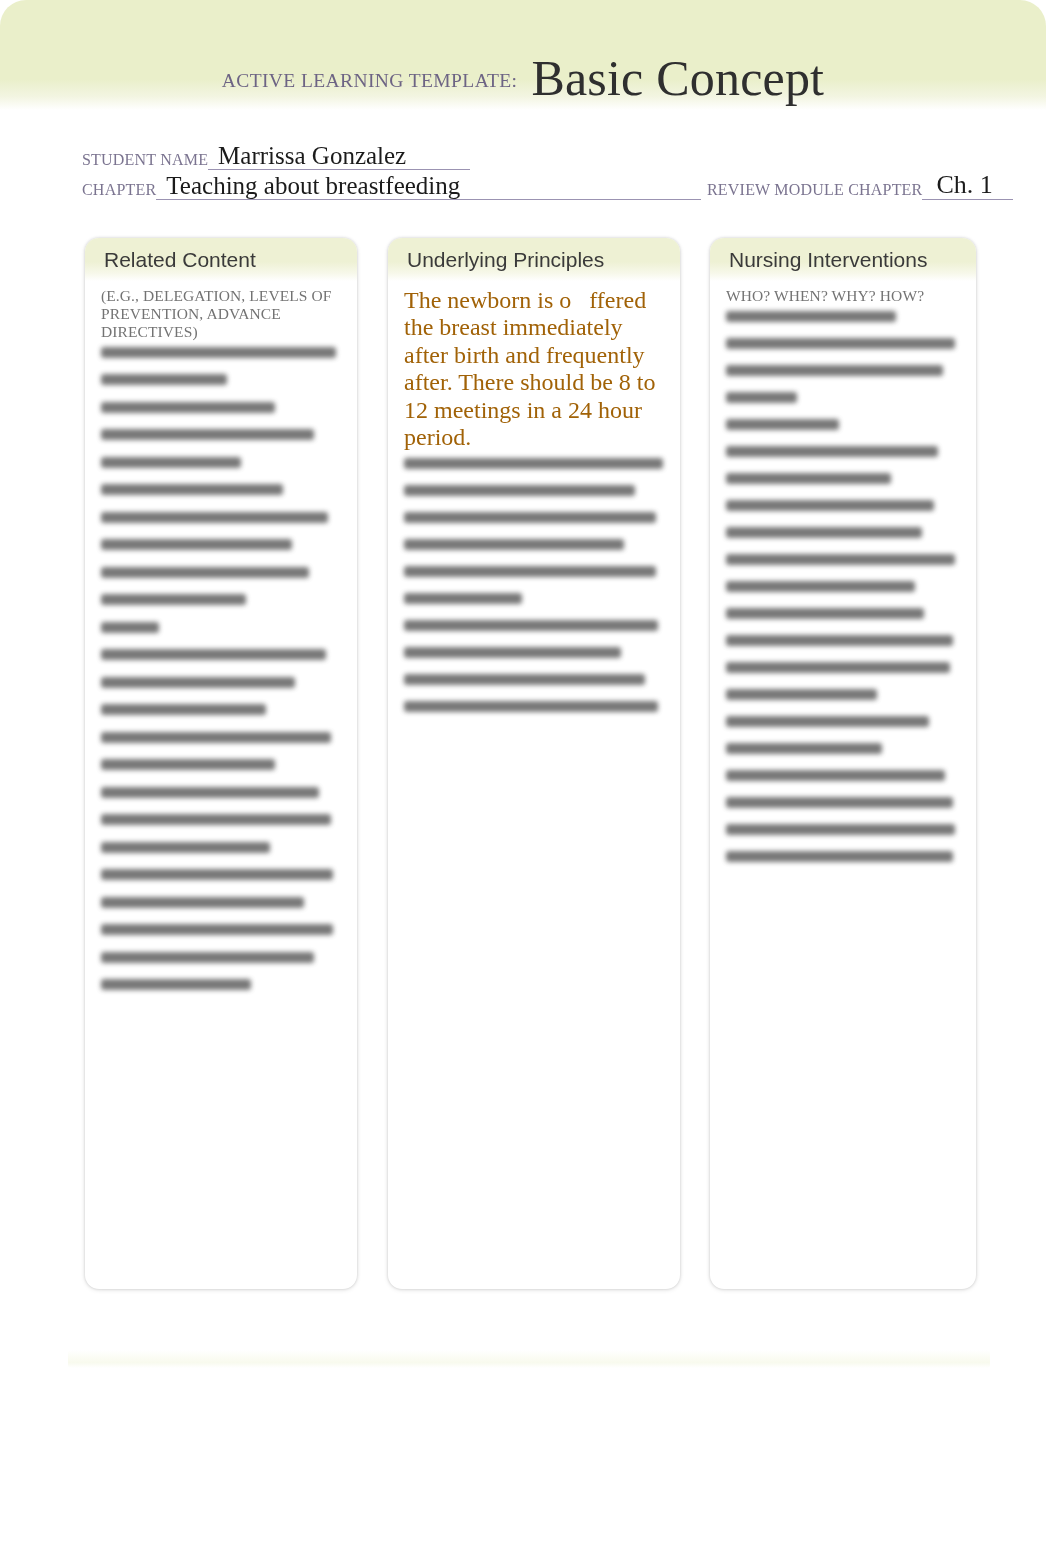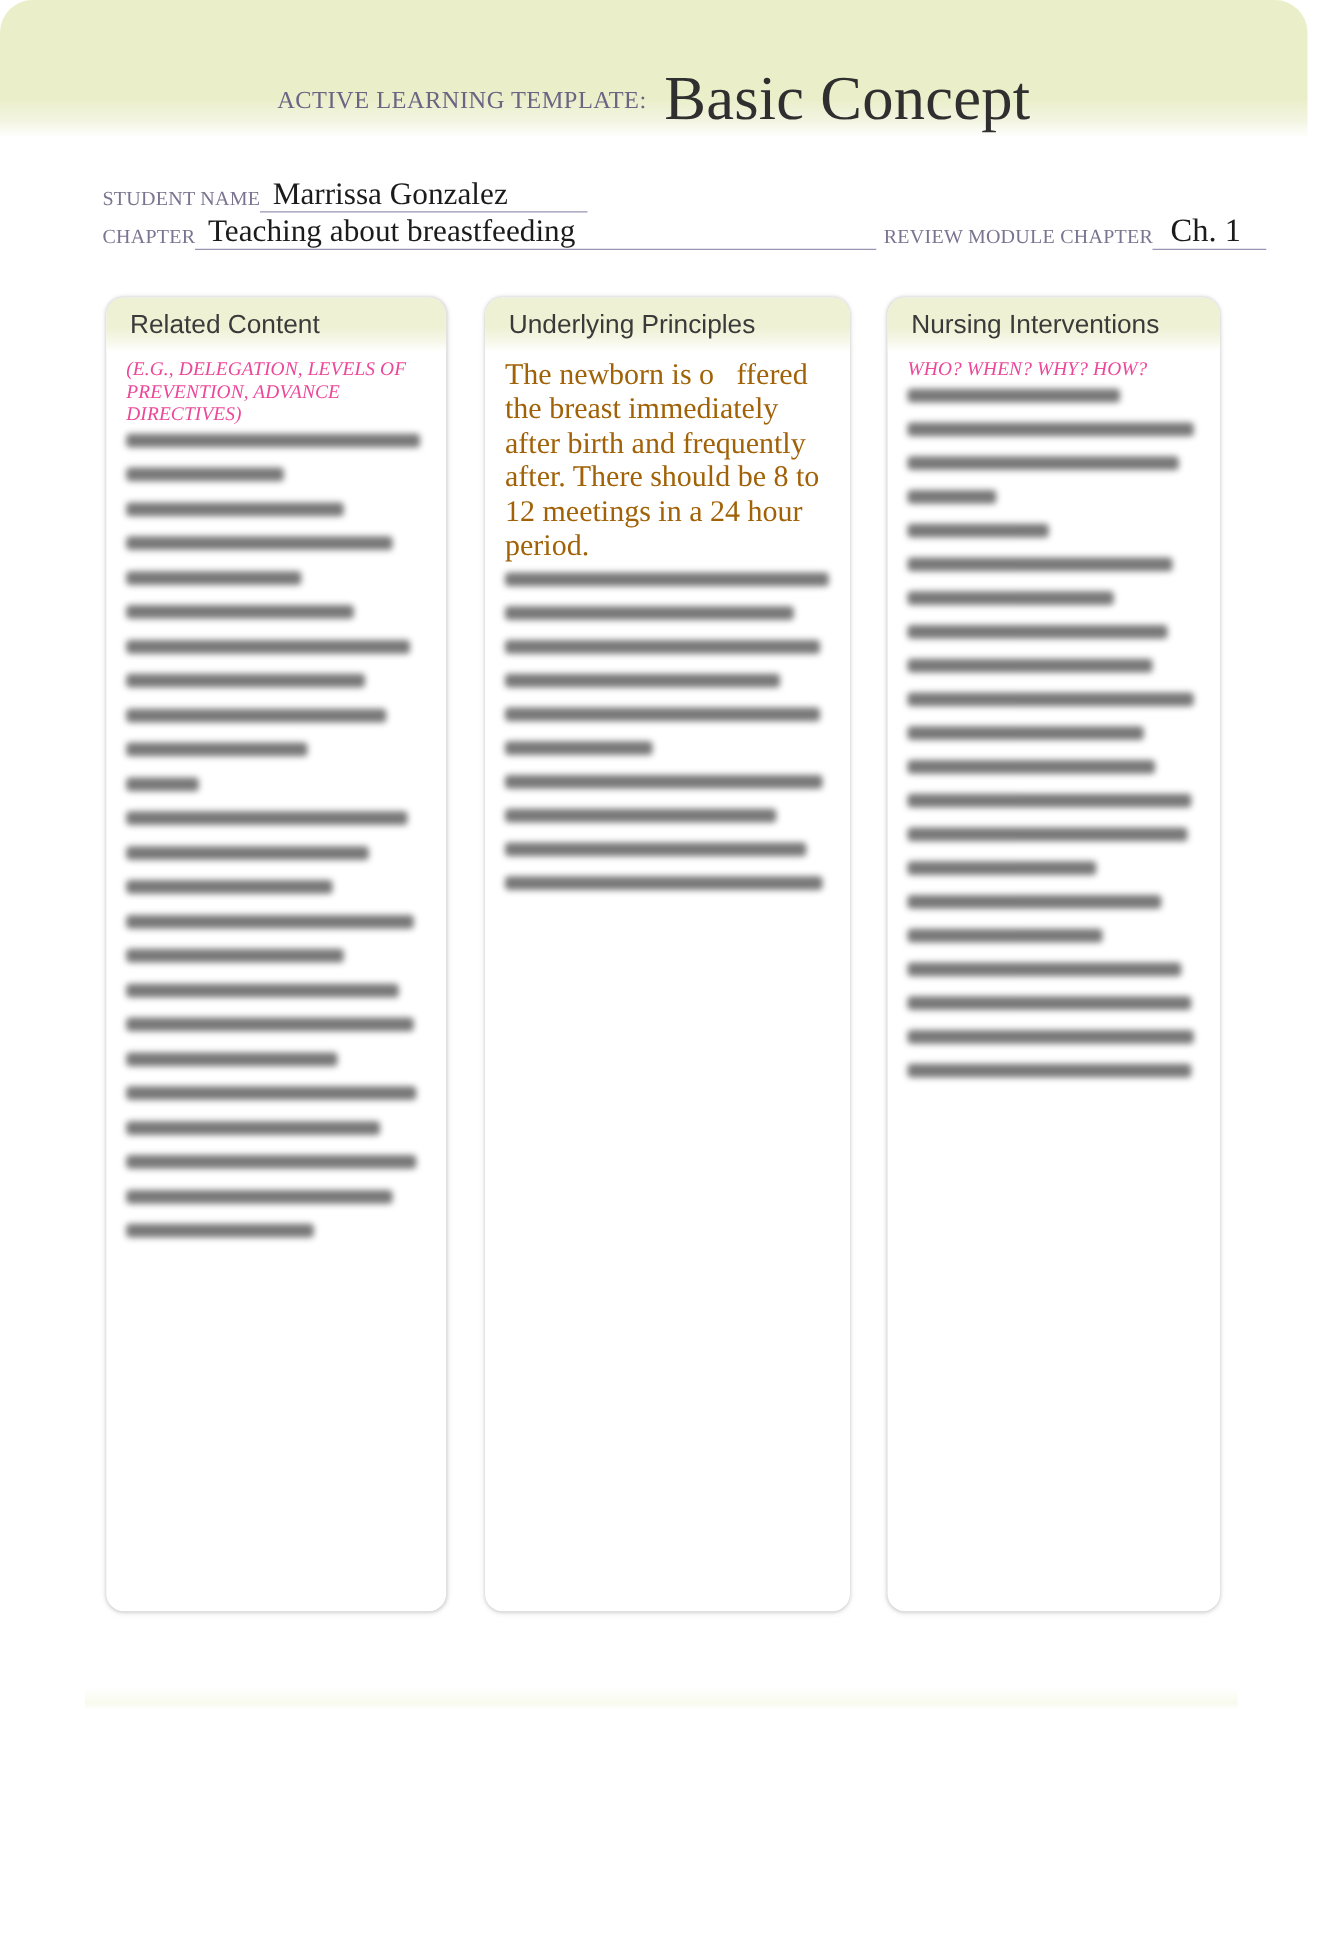--- a/index.html
+++ b/index.html
@@ -148,25 +148,24 @@
     white-space: nowrap;
   }
   .card-body {
     padding: 6px 14px 10px 16px;
     box-sizing: border-box;
   }
   .card-sub {
     font-family: "Liberation Serif", "DejaVu Serif", serif;
     font-variant: small-caps;
     font-size: 15.5px;
-    color: #ec4899;
+    color: #737373;
     line-height: 1.16;
     letter-spacing: 0.1px;
     margin: 0 0 4px 0;
-    font-style: italic;
   }
   .card-sub.inline { white-space: nowrap; }
 
   
   .answer {
     font-family: "Liberation Serif", "DejaVu Serif", serif;
     font-size: 24px;
     color: #a16207;
     line-height: 1.145;
     margin: 0;

